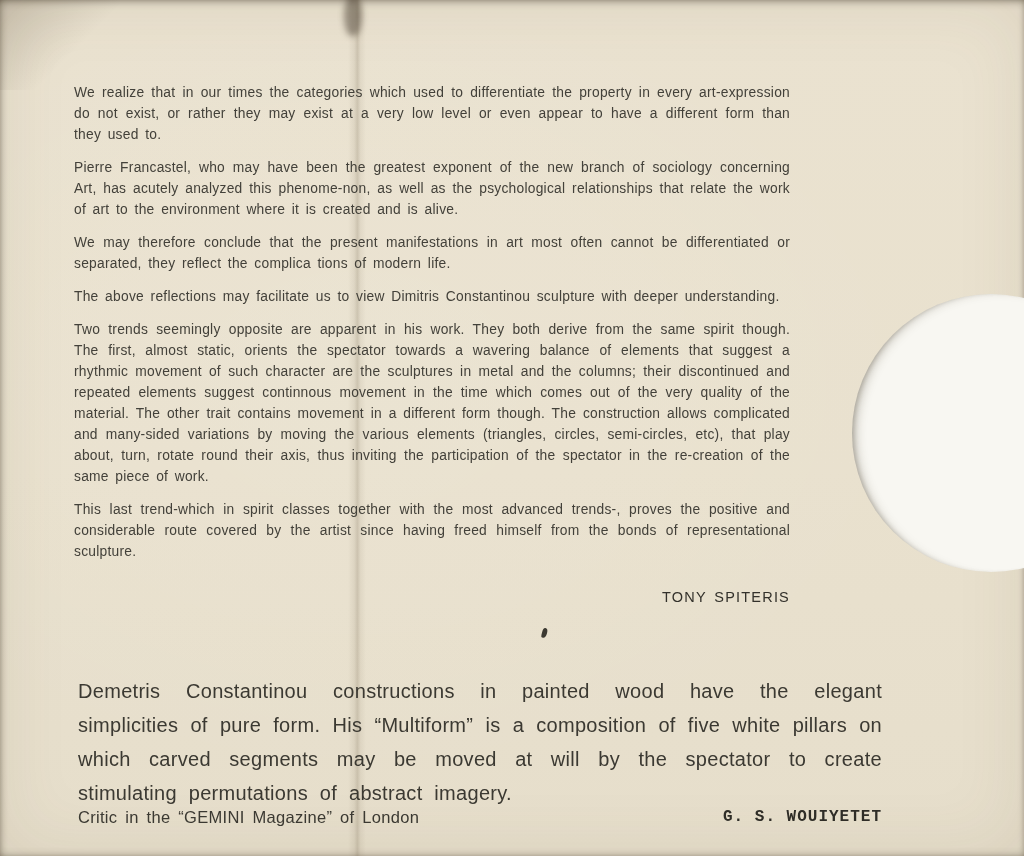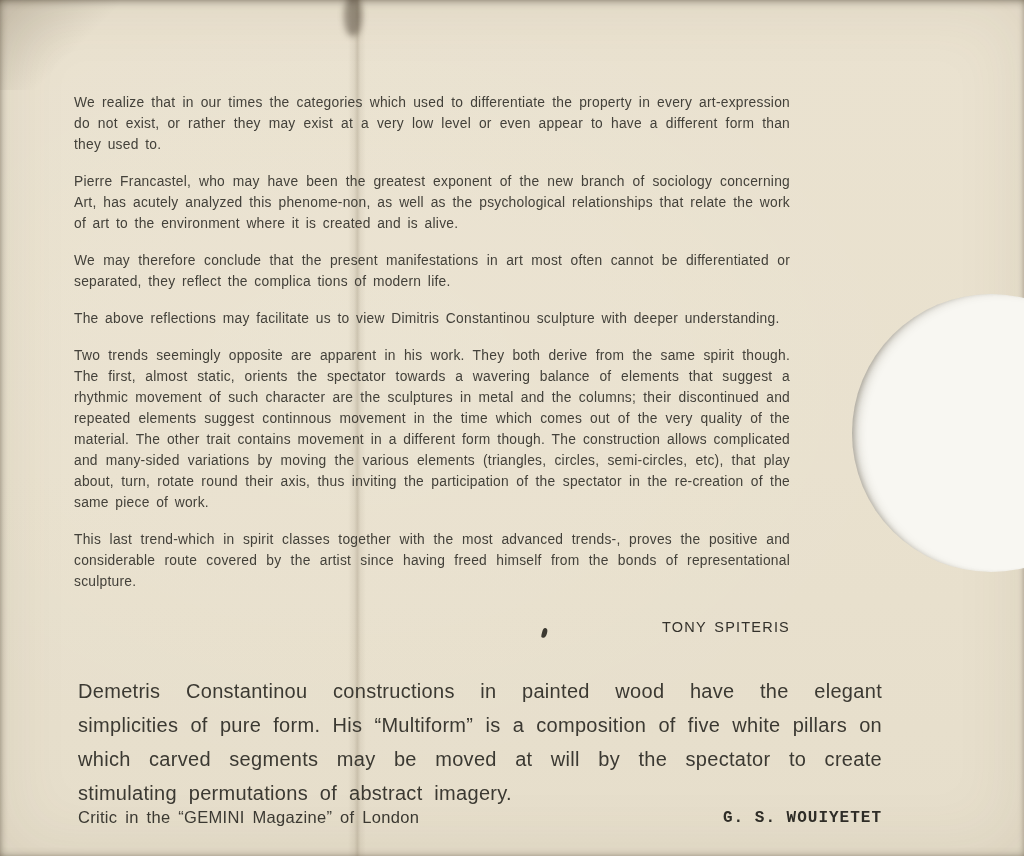--- a/index.html
+++ b/index.html
@@ -79,21 +79,21 @@
   .essay {
     position: absolute;
     left: 74px; top: 76px;
     width: 716px;
     font-size: 13.8px;
     line-height: 21px;
     letter-spacing: 0.25px;
     word-spacing: 2.5px;
     text-align: justify;
   }
-  .essay p { margin: 16px 0 12px 0; }
+  .essay p { margin: 6px 0 12px 0; }
   .essay p.question { margin-bottom: 1px; text-align: left; }
   .signature {
     margin-top: 25px;
     text-align: right;
     font-weight: normal;
     font-size: 14.5px;
     letter-spacing: 1.2px;
     color: #33312b;
   }
 
@@ -108,21 +108,21 @@
     text-align: justify;
     color: #3b3932;
   }
   .quote p { margin: 0; }
   .attribution-row {
     position: absolute;
     left: 78px; top: 808px;
     width: 804px;
     display: flex;
     justify-content: space-between;
-    align-items: center;
+    align-items: flex-start;
   }
   .attribution {
     font-size: 16.5px;
     letter-spacing: 0.3px;
     word-spacing: 3px;
     color: #3b3932;
   }
   .quote-author {
     font-weight: bold;
     font-size: 16px;

